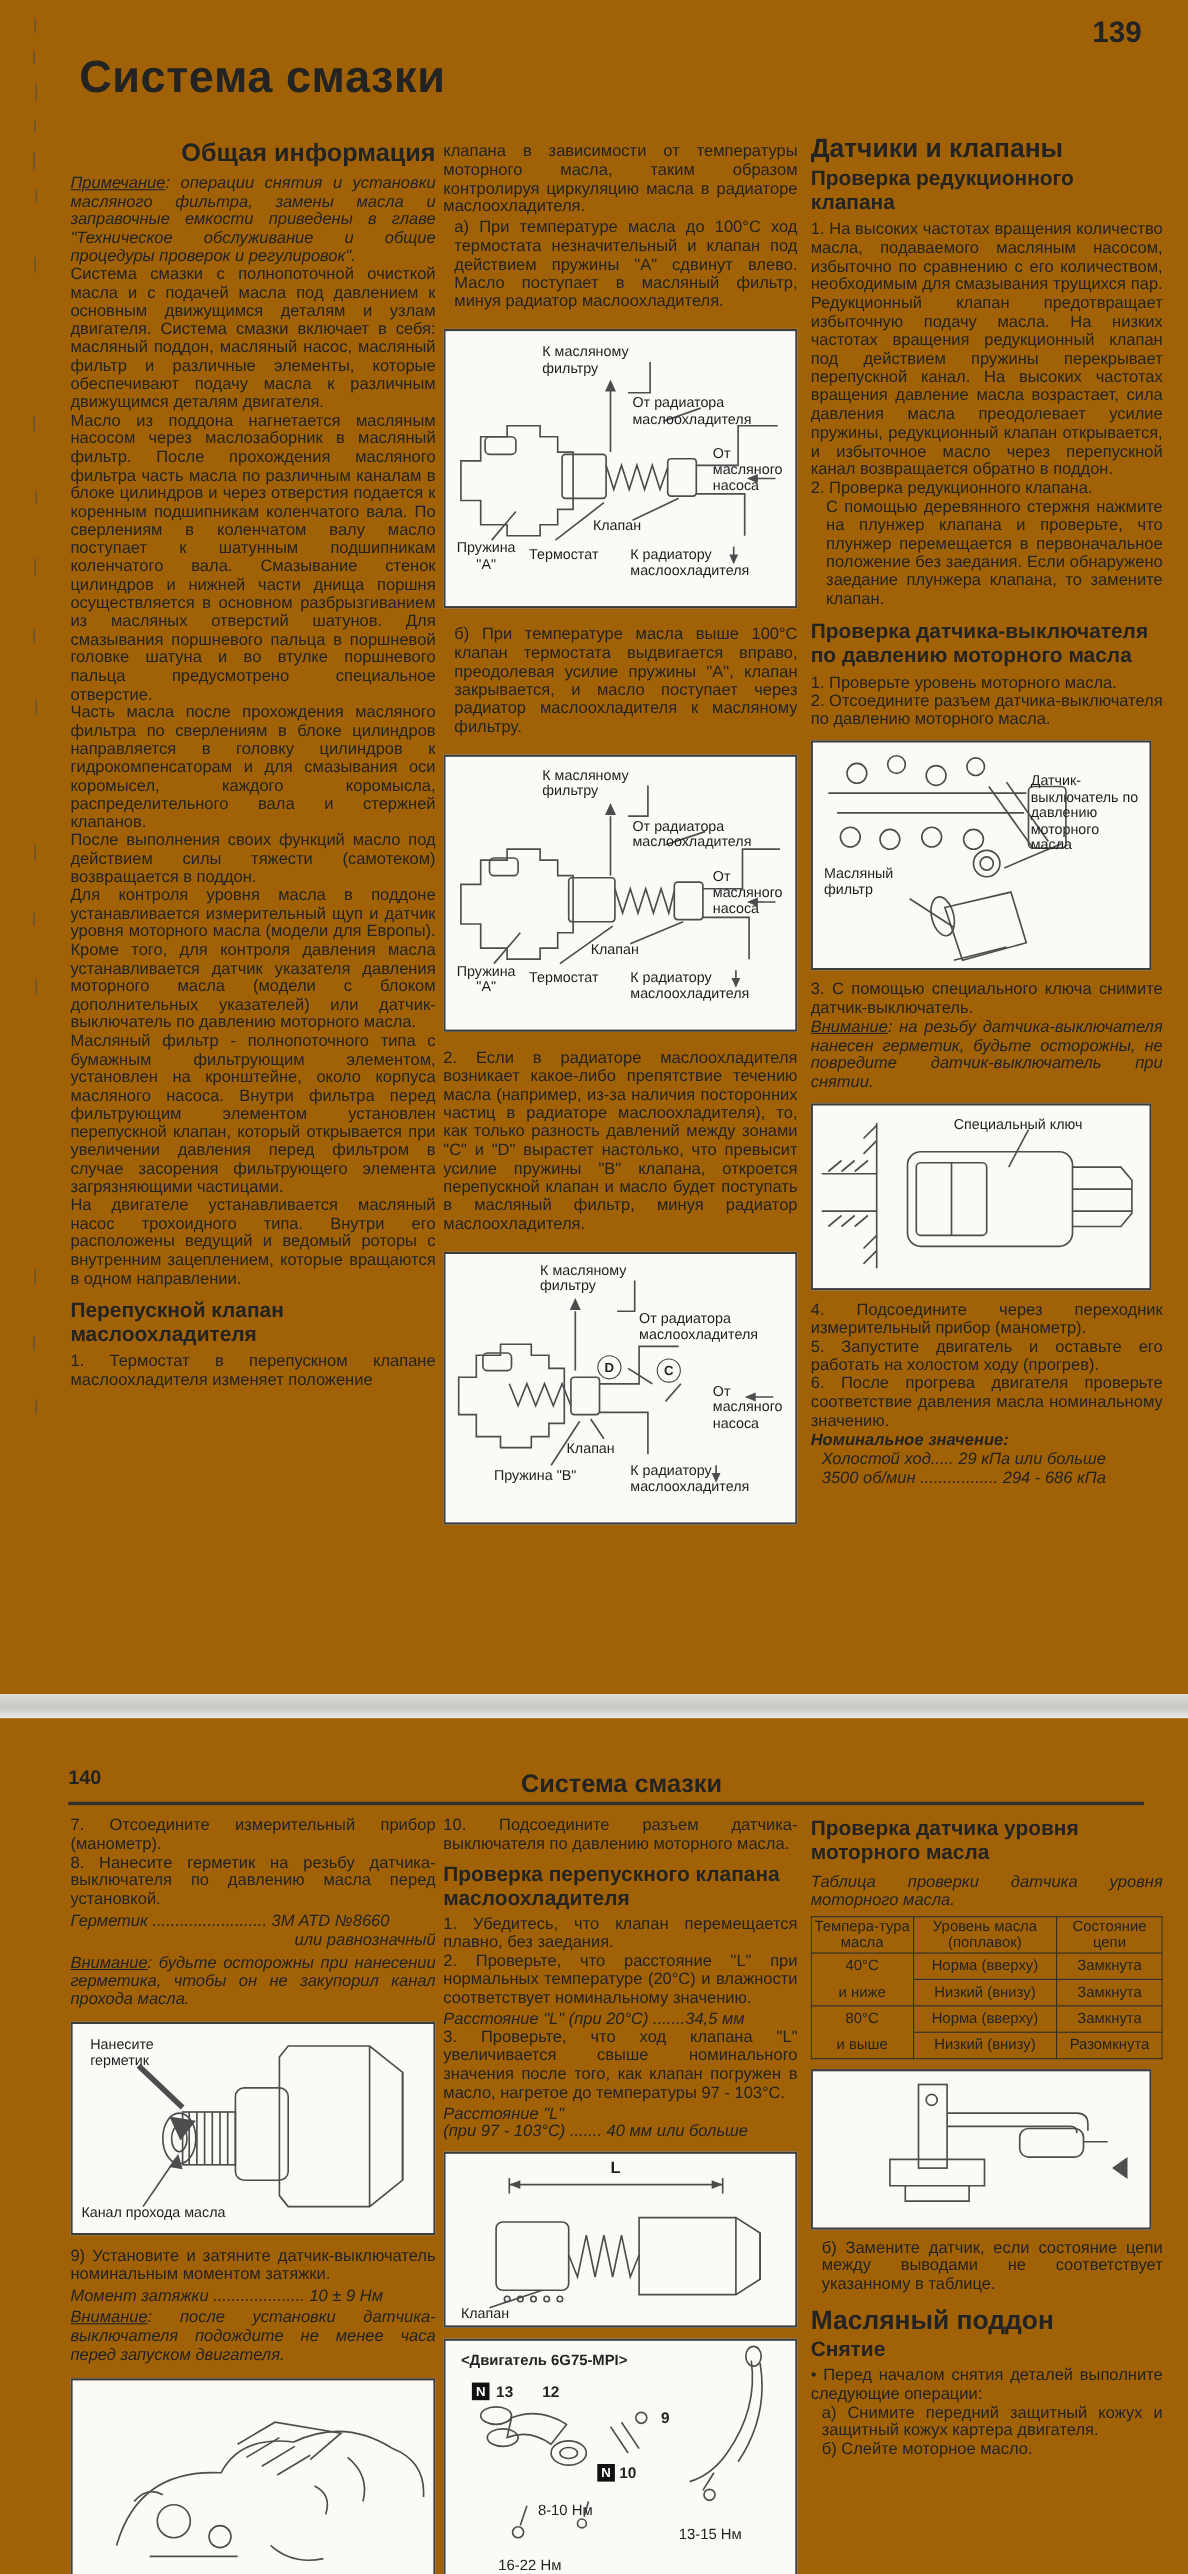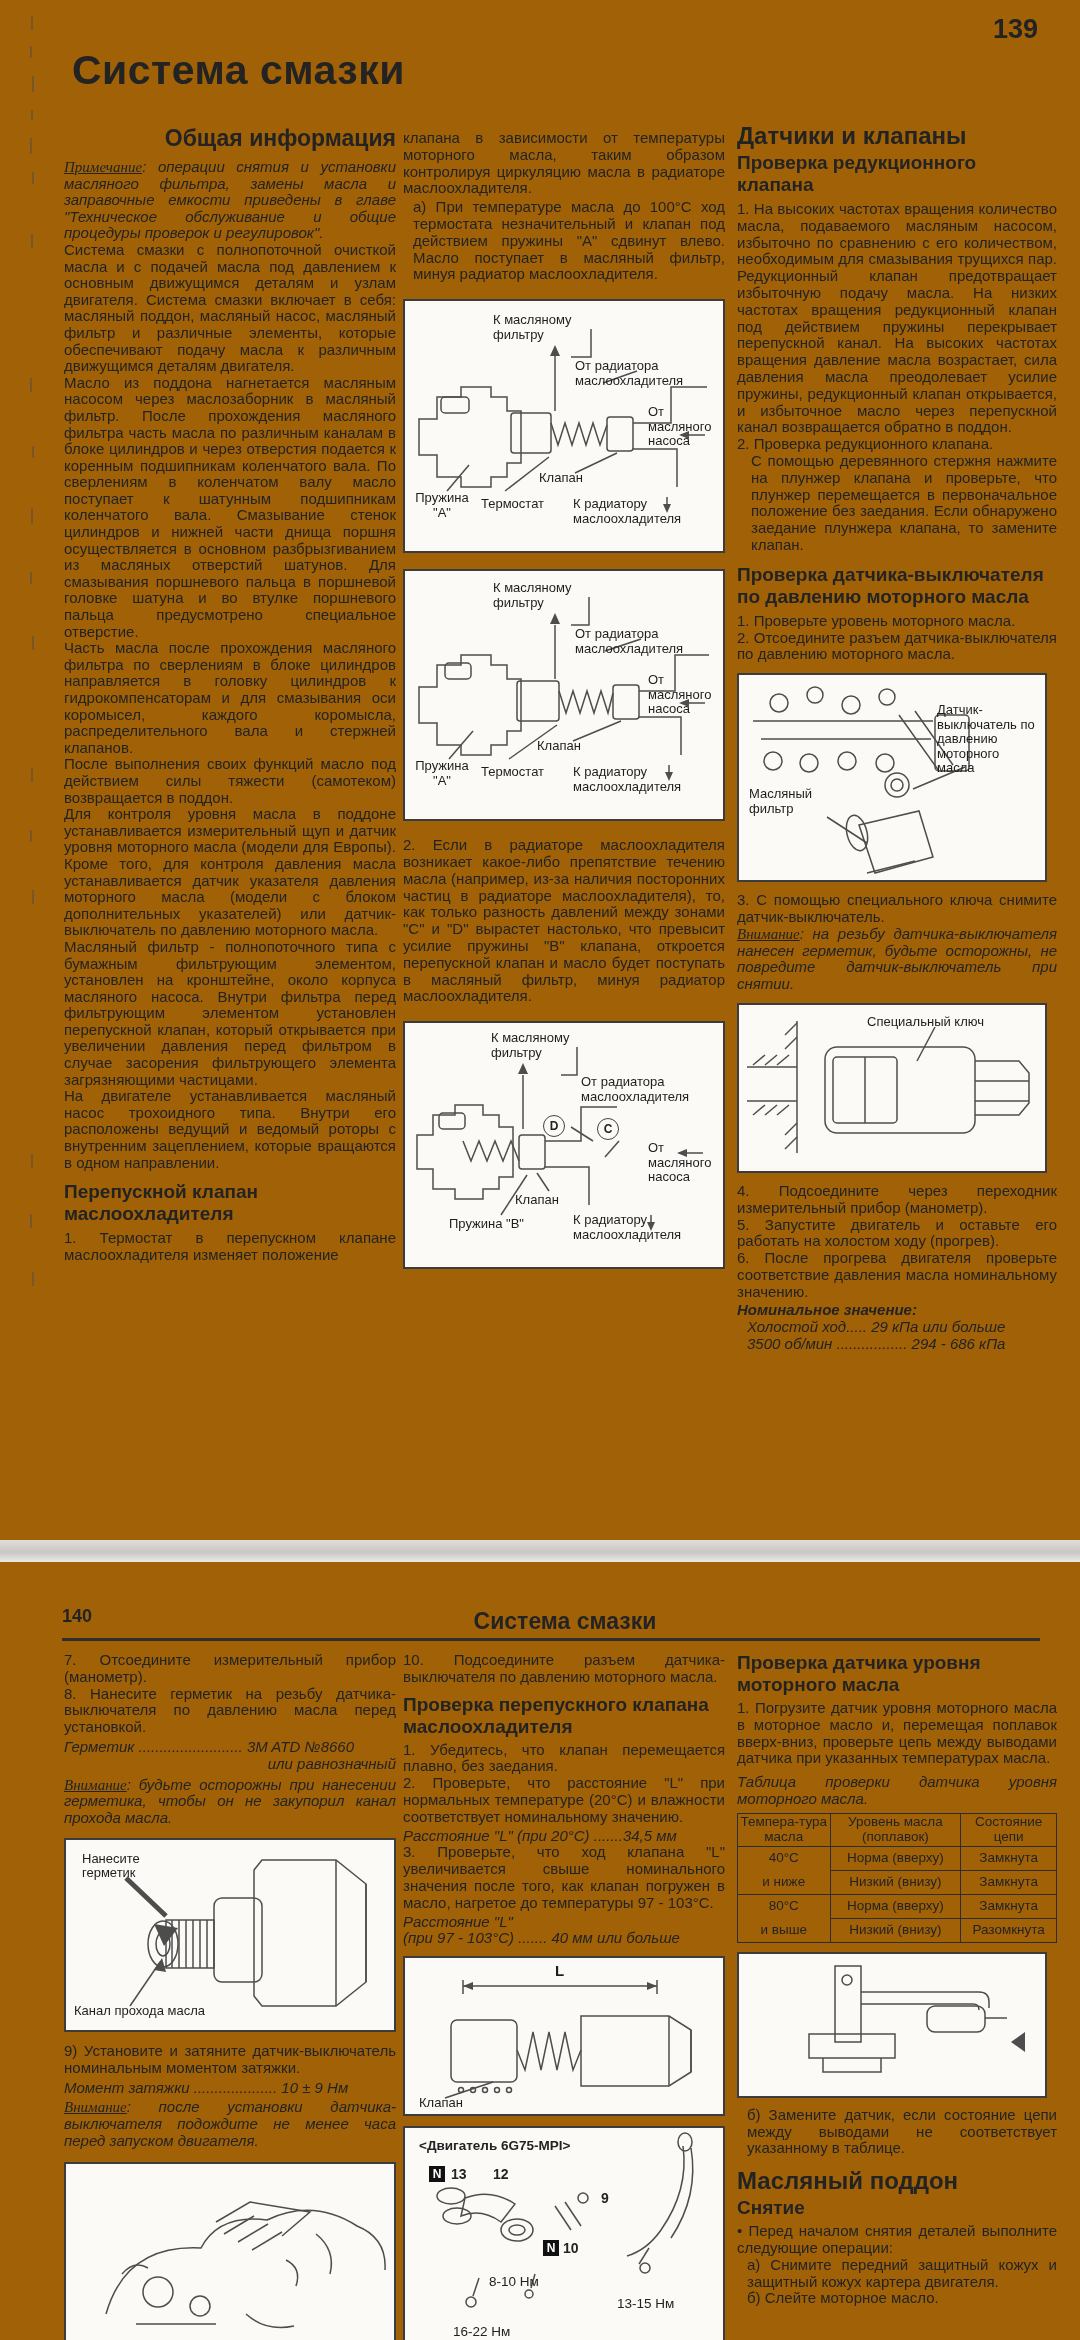--- a/index.html
+++ b/index.html
@@ -11,21 +11,21 @@
     -webkit-font-smoothing:antialiased;
   }
   .page{position:absolute;left:0;width:1080px;background:#a16207;}
   .sep{position:absolute;left:0;width:1080px;top:1540px;height:22px;
        background:linear-gradient(#dedddA,#c8c7c4 55%,#eceae6);}
   .col{position:absolute;font-size:15px;line-height:16.8px;text-align:justify;overflow:hidden;}
   .p{margin:0;}
   .indent{padding-left:10px;}
   .indent2{padding-left:14px;}
   .it{font-style:italic;}
-  .u{text-decoration:underline;font-family:Liberation Serif, serif;}
+  .u{text-decoration:underline;}
   .right{text-align:right;}
   .h-title{position:absolute;font-size:41px;font-weight:bold;letter-spacing:.5px;line-height:44px;}
   .pgnum{position:absolute;font-size:27px;font-weight:bold;}
   .h1{font-size:23px;font-weight:bold;line-height:26px;text-align:right;margin:0 0 8px 0;}
   .h2{font-size:19px;font-weight:bold;line-height:22px;text-align:left;margin:10px 0 5px 0;}
   .hbig{font-size:24px;font-weight:bold;line-height:27px;text-align:left;margin:0 0 3px 0;}
   .fig{position:relative;border:2px solid #3c3c3c;background:#fbfaf7;overflow:hidden;}
   .fl{position:absolute;font-size:13px;line-height:14.5px;text-align:left;color:#1e1e1e;}
   .zone{position:absolute;width:20px;height:20px;border:1.5px solid #444;border-radius:50%;
         font-size:12px;font-weight:bold;text-align:center;line-height:20px;background:#fbfaf7;}
@@ -115,20 +115,21 @@
       </svg>
       <div class="fl" style="left:88px;top:12px;width:110px;">К масляному фильтру</div>
       <div class="fl" style="left:170px;top:58px;width:145px;">От радиатора маслоохладителя</div>
       <div class="fl" style="left:243px;top:104px;width:72px;">От масляного насоса</div>
       <div class="fl" style="left:134px;top:170px;">Клапан</div>
       <div class="fl" style="left:6px;top:190px;width:62px;text-align:center;">Пружина "А"</div>
       <div class="fl" style="left:76px;top:196px;">Термостат</div>
       <div class="fl" style="left:168px;top:196px;width:150px;">К радиатору маслоохладителя</div>
     </div>
 
+    <div class="p indent">б) При температуре масла выше 100°С клапан термостата выдвигается вправо, преодолевая усилие пружины "А", клапан закрывается, и масло поступает через радиатор маслоохладителя к масляному фильтру.</div>
 
     <div class="fig" style="width:318px;height:248px;margin:16px 0;">
       <svg class="sk" width="318" height="248">
         <path d="M14 116 h18 v-22 h24 v-10 h30 v10 h16 v14 h14 v52 h-14 v14 h-16 v10 h-30 v-10 h-24 v-22 h-18 z"></path>
         <rect x="40" y="92" width="26" height="16" rx="4"></rect>
         <rect x="112" y="110" width="42" height="40" rx="3"></rect>
         <polyline points="154,120 161,142 168,120 175,142 182,120 189,142 196,120 203,142 208,122"></polyline>
         <rect x="208" y="114" width="26" height="34" rx="3"></rect>
         <path d="M234 120 h36 v-36 h34"></path>
         <path d="M234 146 h42 v38"></path>
@@ -387,21 +388,20 @@
       <div class="nbadge" style="left:138px;top:112px;">N</div>
       <div class="fign" style="left:158px;top:112px;">10</div>
       <div class="figt" style="left:84px;top:146px;">8-10 Нм</div>
       <div class="figt" style="left:212px;top:168px;">13-15 Нм</div>
       <div class="figt" style="left:48px;top:196px;">16-22 Нм</div>
     </div>
   </div>
 
   <div class="col" style="left:737px;top:90px;width:320px;height:688px;">
     <div class="h2" style="margin-top:0;margin-bottom:4px;">Проверка датчика уровня моторного масла</div>
-    <div class="p">1. Погрузите датчик уровня моторного масла в моторное масло и, перемещая поплавок вверх-вниз, проверьте цепь между выводами датчика при указанных температурах масла.</div>
     <div class="p it" style="margin:7px 0 5px 0;">Таблица проверки датчика уровня моторного масла.</div>
 
     <table class="chk">
       <colgroup>
           <col style="width:29%">
           <col style="width:41%">
           <col style="width:30%">
         </colgroup>
       <tbody>
           <tr>

